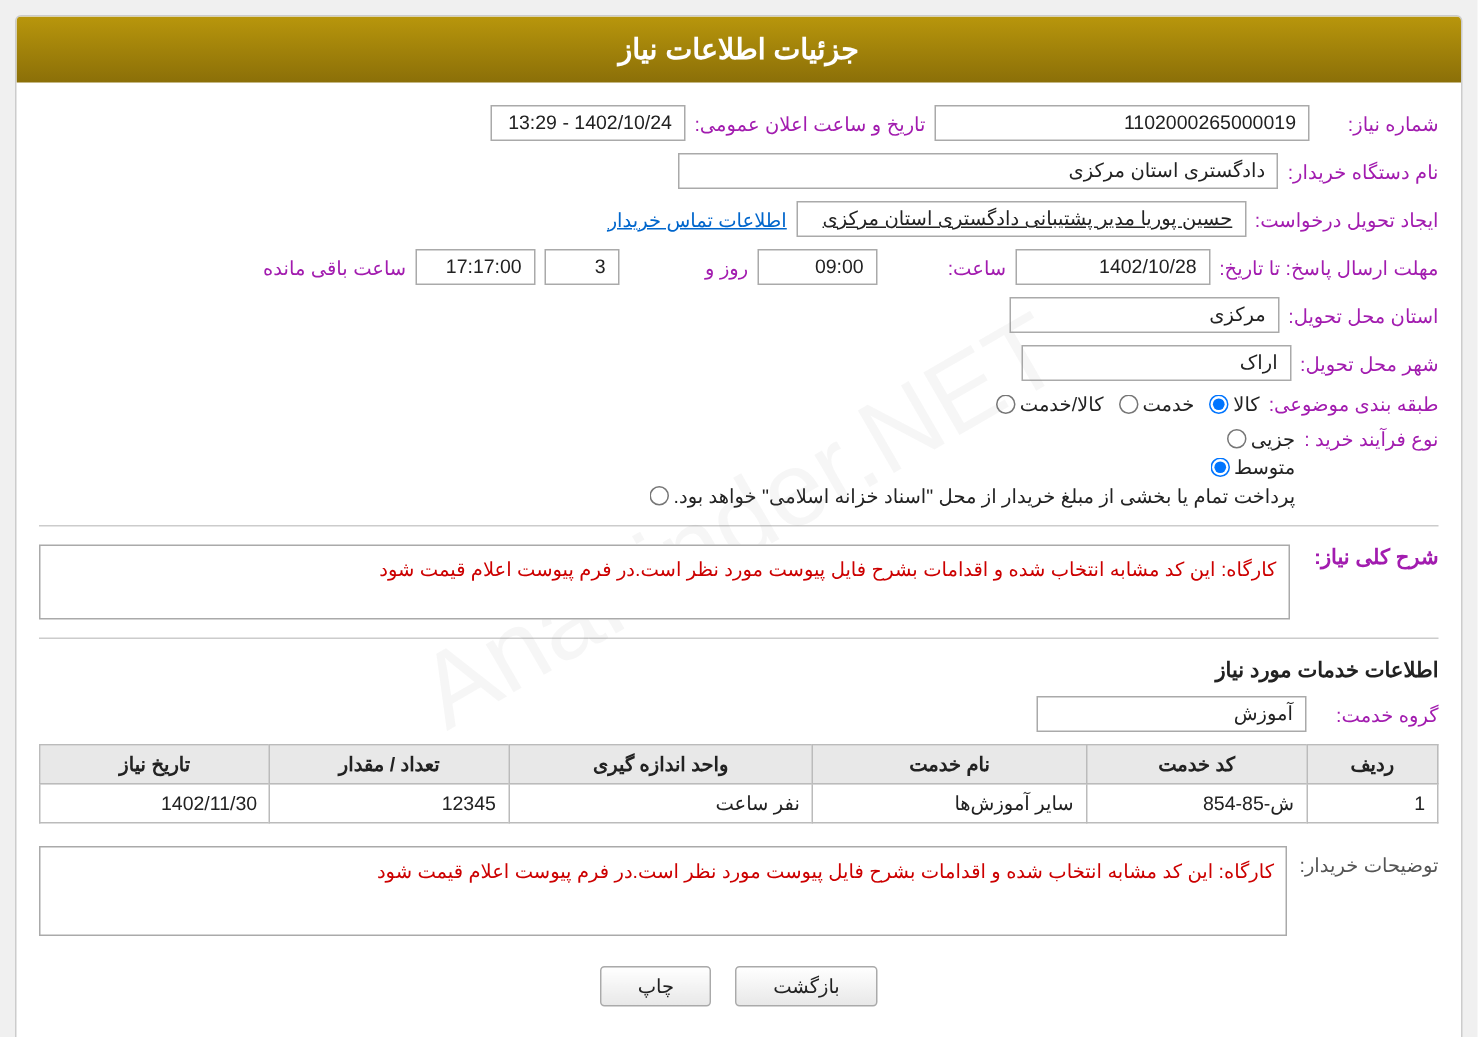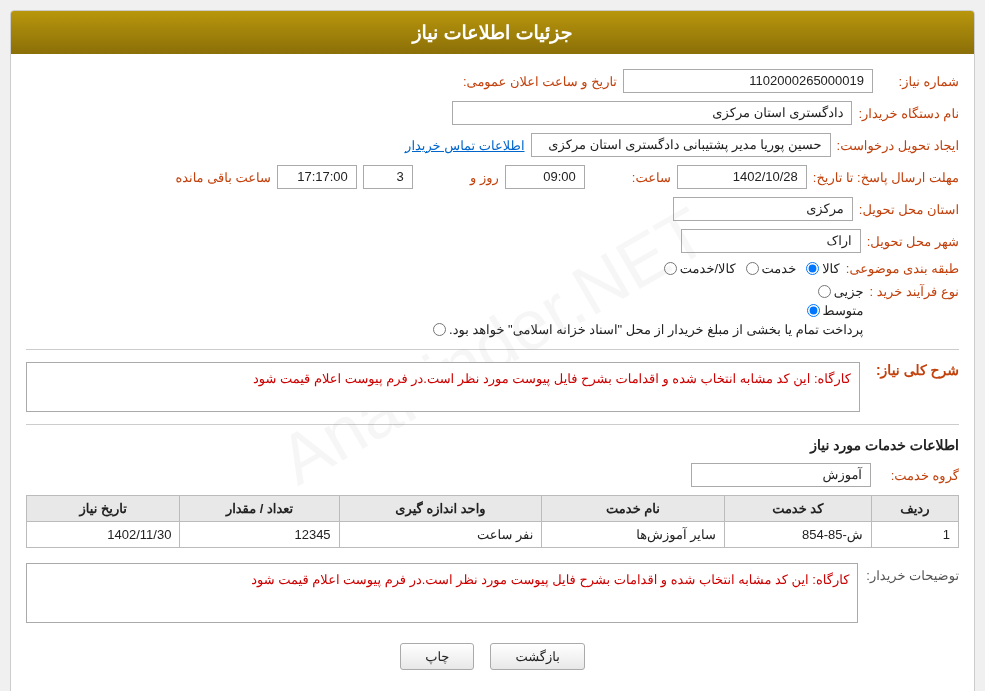--- a/index.html
+++ b/index.html
@@ -34,21 +34,21 @@
       padding: 15px;
     }
     .form-row {
       display: flex;
       align-items: center;
       margin-bottom: 8px;
       gap: 6px;
       flex-wrap: wrap;
     }
     .label {
-      color: #c2410c;
+      color: #a21caf;
       white-space: nowrap;
       min-width: 80px;
       text-align: right;
       font-size: 13px;
     }
     .field-box {
       border: 1px solid #aaa;
       background: #fff;
       padding: 3px 8px;
       min-height: 24px;
@@ -210,30 +210,31 @@
       <span>جزئیات اطلاعات نیاز</span>
     </div>
     <div class="card-body">
       <div class="content-area">
         <div class="watermark">AnaFinder.NET</div>
 
         <div class="form-row">
           <span class="label">شماره نیاز:</span>
           <div class="field-box wide">1102000265000019</div>
           <span class="label">تاریخ و ساعت اعلان عمومی:</span>
+          <div class="field-box date-field">1402/10/24 - 13:29</div>
         </div>
 
         <div class="form-row">
           <span class="label">نام دستگاه خریدار:</span>
           <div class="field-box" style="min-width:400px;">دادگستری استان مرکزی</div>
         </div>
 
         <div class="form-row">
           <span class="label">ایجاد تحویل درخواست:</span>
-          <div class="field-box" style="min-width:300px;">حسین پوریا مدیر پشتیبانی دادگستری استان مرکزی</div>
+          <div class="field-box" style="min-width:300px;text-decoration:underline;">حسین پوریا مدیر پشتیبانی دادگستری استان مرکزی</div>
           <span class="link-blue">اطلاعات تماس خریدار</span>
         </div>
 
         <div class="form-row">
           <span class="label">مهلت ارسال پاسخ: تا تاریخ:</span>
           <div class="field-box date-field">1402/10/28</div>
           <span class="label">ساعت:</span>
           <div class="field-box small">09:00</div>
           <span class="label">روز و</span>
           <div class="field-box xsmall">3</div>

